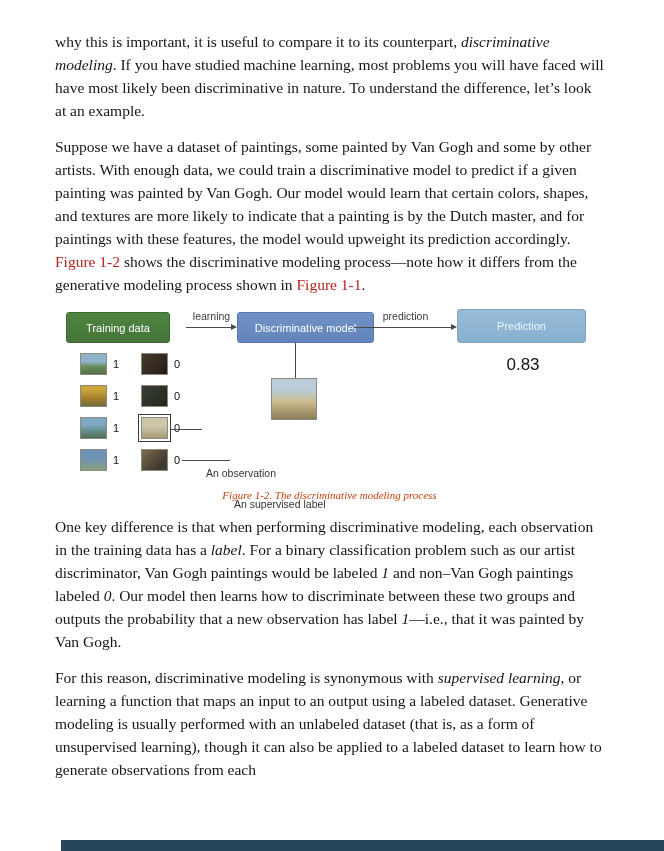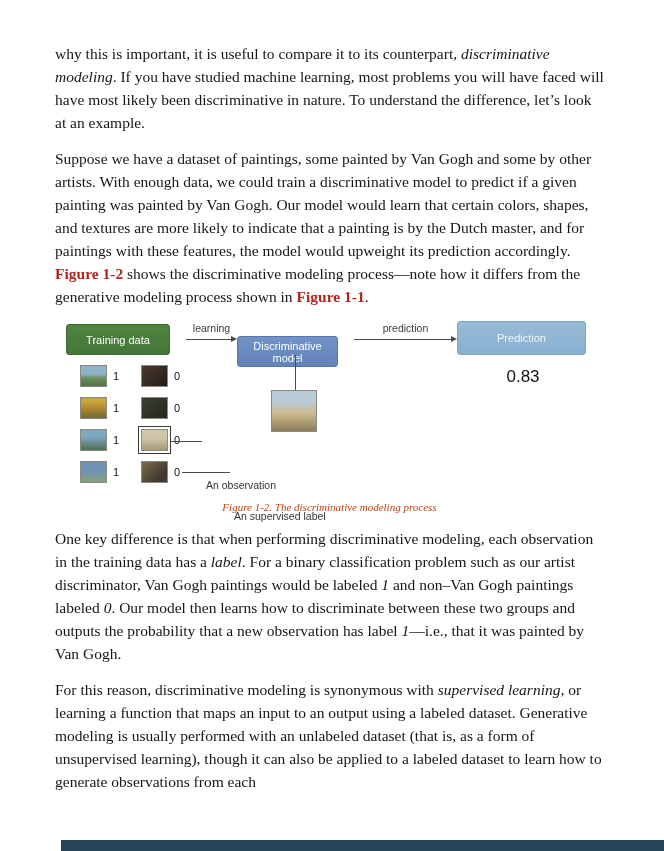--- a/index.html
+++ b/index.html
@@ -6,31 +6,31 @@
   .page{
     position:relative;
     width:664px;height:851px;
     background:#ffffff;
     overflow:hidden;
     font-family:"Liberation Serif", serif;
     color:#161616;
   }
   .text-col{
     position:absolute;
-    left:55px;top:42px;
+    left:55px;top:30px;
     width:549px;
   }
   p.body-para{
     margin:0 0 13px 0;
     font-size:15.5px;
     line-height:23px;
     text-align:left;
   }
   .it{font-style:italic;}
-  .link{color:var(--link-red,#b3251e);cursor:pointer;font-weight:bold;}
+  .link{color:var(--link-red,#b3251e);cursor:pointer;}
 
   
   .figure{
     position:relative;
     height:172px;
     margin:4px 0 0 0;
     font-family:"Liberation Sans", sans-serif;
   }
   .box{
     position:absolute;
@@ -39,24 +39,23 @@
     border-radius:3px;
     box-sizing:border-box;
     text-align:center;
   }
   .box.training{
     left:11px;top:3px;width:104px;height:31px;
     background:linear-gradient(180deg,var(--green-box,#4e8440),#46763a);
     border:1px solid var(--green-box-border,#3d6a31);
   }
   .box.model{
-    left:182px;top:3px;width:101px;height:31px;
+    left:182px;top:3px;width:137px;height:31px;
     background:linear-gradient(180deg,var(--blue-box,#7092c7),#6284b8);
     border:1px solid var(--blue-box-border,#5878ab);
-    margin-top:12px;
   }
   .box.prediction{
     left:402px;top:0px;width:129px;height:34px;
     background:linear-gradient(180deg,var(--light-blue-box,#97bcd8),#88b0cf);
     border:1px solid var(--light-blue-box-border,#7da6c3);
     color:#eef5fb;
   }
   .arrow-label{
     position:absolute;
     font-size:10.5px;color:#3c3c3c;

